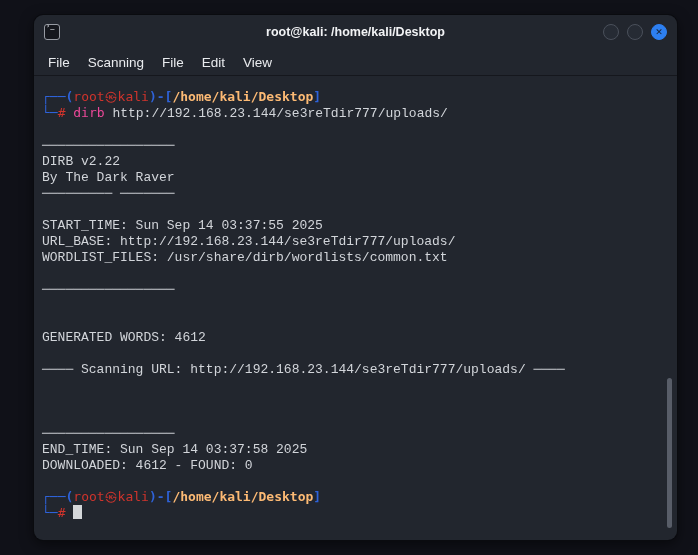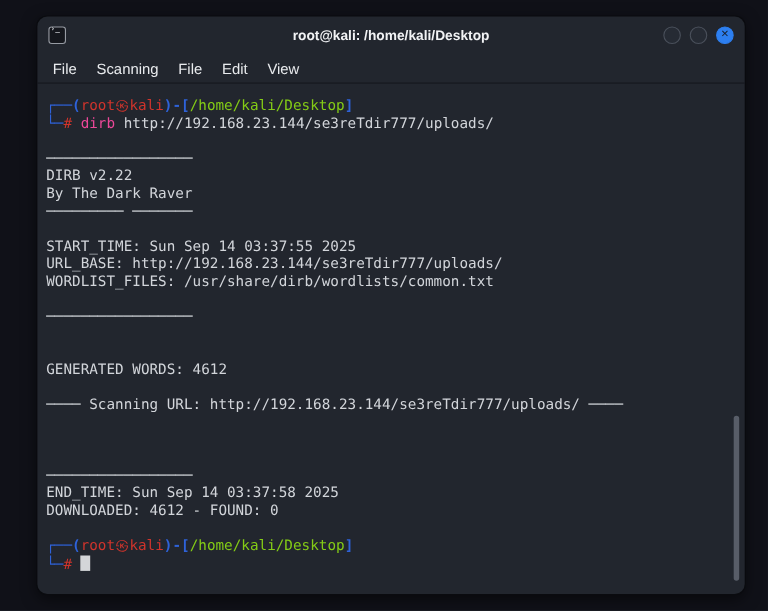--- a/index.html
+++ b/index.html
@@ -58,25 +58,25 @@
   .terminal {
     position:relative;
     height:462px;
     padding:13px 14px 0 8px;
     font:13px/16px "DejaVu Sans Mono", monospace;
     color:#d2d5da;
     white-space:pre;
     overflow:hidden;
   }
   .tline { height:16px; }
-  .seg-d { color:#d2d5da; }
+  .seg-d { color:#d2d5da;font-family:Liberation Mono, monospace; }
   .seg-b { color:#2e62d9; font-weight:bold; }
   .seg-r { color:#d0342c; font-weight:normal; }
   .seg-c { color:#ec4899; }
-  .seg-w { color:#84cc16; font-weight:normal; }
+  .seg-w { color:#fdba74; font-weight:bold; }
   .cursor {
     display:inline-block; width:9px; height:14px;
     background:#d4d6d9; vertical-align:-2px;
   }
   
   .scroll-thumb {
     position:absolute; right:5px; top:363px;
     width:5px; height:150px;
     background:#585d68; border-radius:3px;
   }

